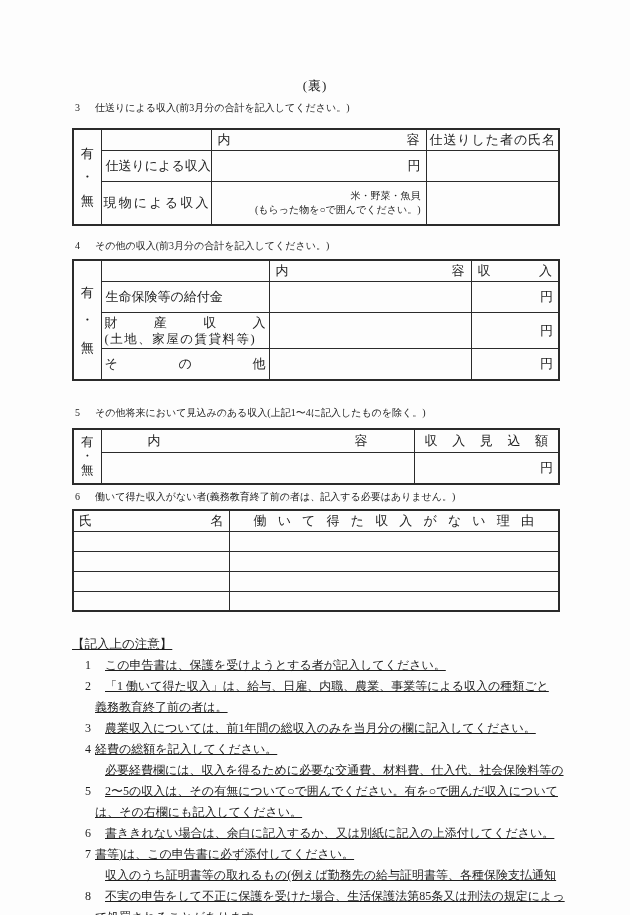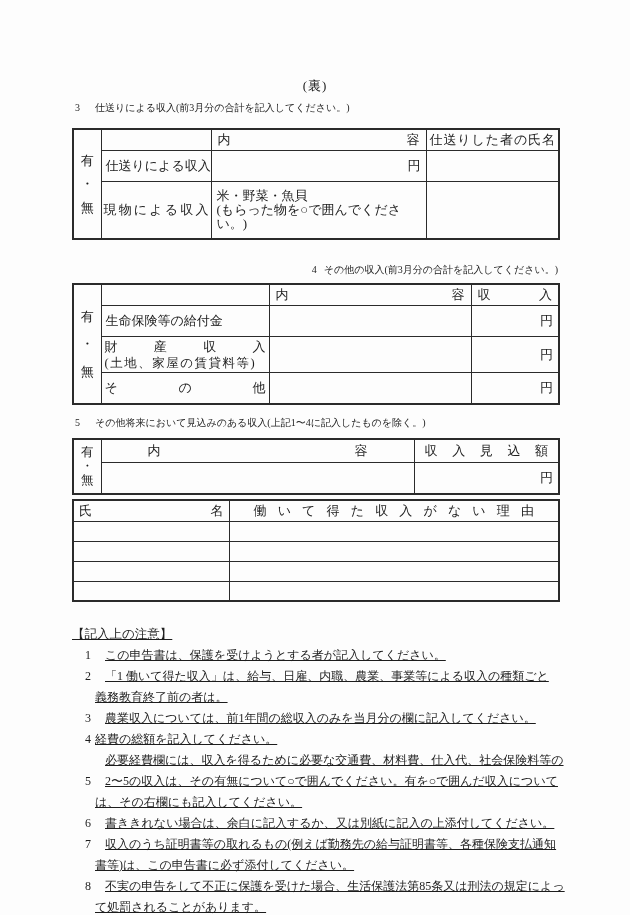--- a/index.html
+++ b/index.html
@@ -11,22 +11,22 @@
     background:#fdfdfd;
     color:#1d1d1d;
     font-family:"Liberation Serif","DejaVu Serif",serif;
     overflow:hidden;
   }
   .side-label { text-align:center; font-size:13px; line-height:16px; letter-spacing:1px; }
 
   .sec-title { font-size:10px; line-height:16px; white-space:nowrap; padding-left:3px; }
   .sec-title .sec-num { display:inline-block; width:13px; margin-right:7px; }
   .st3 { margin-top:6px; }
-  .st4 { margin-top:22px;text-align:right; }
-  .st5 { margin-top:10px; }
+  .st4 { margin-top:12px; }
+  .st5 { margin-top:24px; }
   .st6 { margin-top:4px; }
 
   table { border-collapse:collapse; table-layout:fixed; width:486px; border:2px solid #2b2b2b; }
   td { border:1px solid #2b2b2b; padding:6px 4px; font-size:13px; vertical-align:middle; overflow:hidden; }
   td.nopad { padding:1px 0; }
   .t1 { margin-top:12px; }
   .t2 { margin-top:5px; }
   .t3 { margin-top:7px; }
   .t4 { margin-top:4px; }
 
@@ -38,21 +38,21 @@
   .t3 .presence { height:42px; font-size:12.5px; }
 
   .p2 { padding:0 2px; } .p3 { padding:0 3px; } .p5 { padding:0 5px; }
   .p6 { padding:0 6px; } .p10 { padding:0 10px; }
   .p24 { padding:0 24px; } .p46 { padding:0 46px; }
 
   .yen { text-align:right; padding-right:5px; }
   .label-plain { white-space:nowrap; }
   .ls15 { letter-spacing:1.5px; white-space:nowrap; font-size:12.5px; }
   .two-line { line-height:16px; }
-  .content-lines { line-height:14px; padding:1px 1px; font-size:13px; }
+  .content-lines { line-height:14px; padding:1px 1px; font-size:10px;text-align:right; }
 
   .notes { margin-top:22px;text-decoration:underline; }
   .notes-heading { font-size:12.5px; line-height:21px; }
   .note-items { margin-left:13px; }
   .note-item { position:relative; padding-left:10px; font-size:12px; line-height:21px; }
   .note-num { position:absolute; left:0; top:0; }
   .note-line { white-space:nowrap; }
   .note-line.first { text-indent:10px; }
 </style>
 </head>
@@ -245,20 +245,23 @@
     </tr>
     <tr style="height:23px">
       <td></td>
       <td class="yen">
         <span>円</span>
       </td>
     </tr>
   </tbody>
     </table>
 
+  <div class="sec-title st6">
+    <span class="sec-num">6</span><span>働いて得た収入がない者(義務教育終了前の者は、記入する必要はありません。)</span>
+  </div>
   <table class="t4">
     <colgroup>
         <col style="width:156px">
         <col style="width:330px">
       </colgroup>
     <tbody>
         <tr style="height:20px">
       <td class="nopad">
         <div class="p5" data-justify-chars="">
               <span>氏</span>
@@ -339,22 +342,22 @@
       </div>
       <div class="note-item">
         <span class="note-num">6</span>
         <div>
             <div class="note-line first">書ききれない場合は、余白に記入するか、又は別紙に記入の上添付してください。</div>
           </div>
       </div>
       <div class="note-item">
         <span class="note-num">7</span>
         <div>
+            <div class="note-line">書等)は、この申告書に必ず添付してください。</div>
             <div class="note-line first">収入のうち証明書等の取れるもの(例えば勤務先の給与証明書等、各種保険支払通知</div>
-            <div class="note-line">書等)は、この申告書に必ず添付してください。</div>
           </div>
       </div>
       <div class="note-item">
         <span class="note-num">8</span>
         <div>
             <div class="note-line first">不実の申告をして不正に保護を受けた場合、生活保護法第85条又は刑法の規定によっ</div>
             <div class="note-line">て処罰されることがあります。</div>
           </div>
       </div>
     </div>

